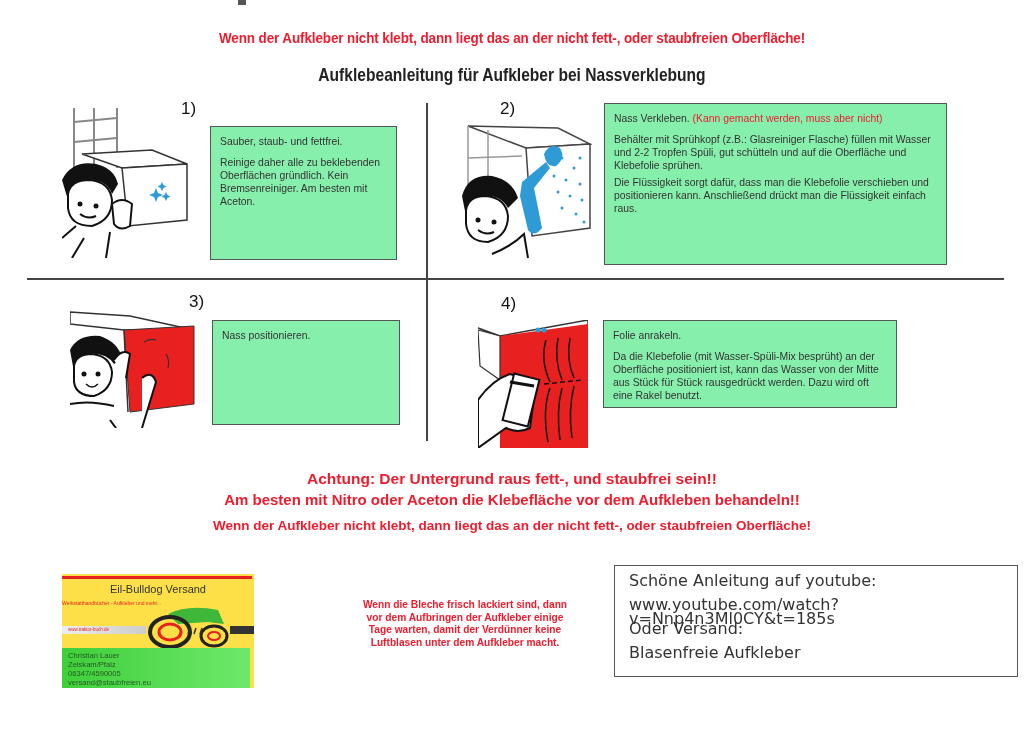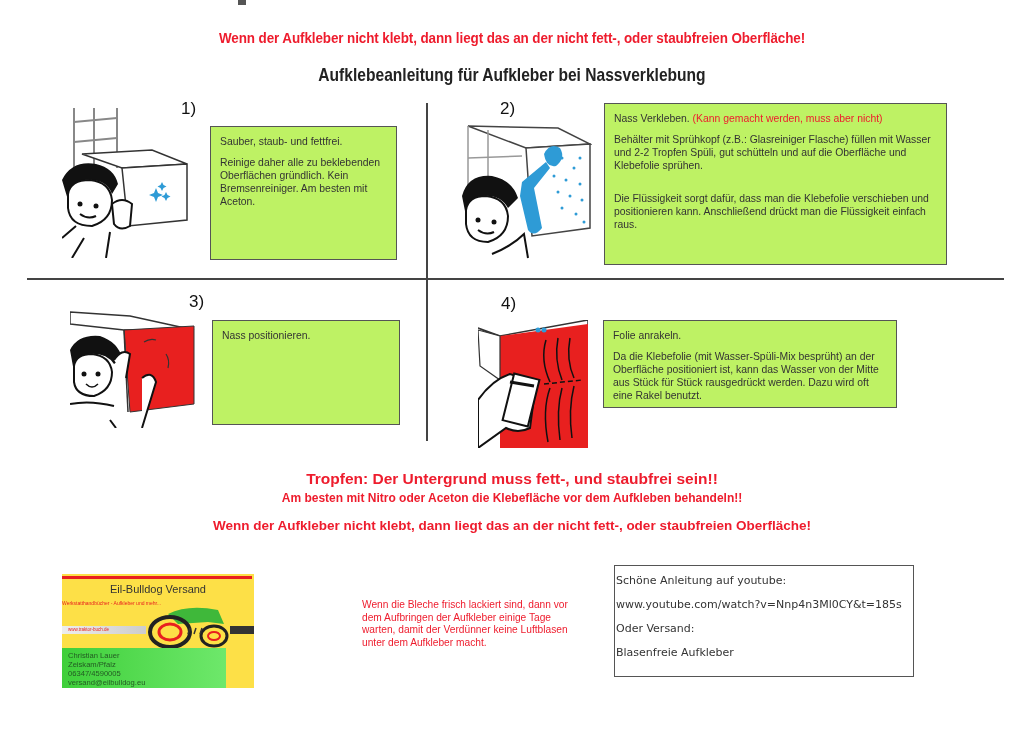--- a/index.html
+++ b/index.html
@@ -9,41 +9,41 @@
   .abs { position: absolute; }
 
   .red-bold { color: #ee1c2d; font-weight: bold; text-align: center; white-space: nowrap; }
   .top-warning { left: 0; width: 1024px; top: 30px; font-size: 14px; letter-spacing: -0.1px; font-family: "Liberation Sans", sans-serif; transform: scaleX(0.96); }
   .title { left: 0; width: 1024px; top: 64px; text-align: center; font-size: 19px; font-weight: bold; color: #222; transform: scaleX(0.82); white-space: nowrap; }
 
   .hline { left: 27px; width: 977px; top: 278px; height: 2px; background: #444; }
   .vline { left: 426px; top: 103px; width: 1.5px; height: 338px; background: #444; }
 
   .step-num { font-size: 17px; color: #111; }
-  .box { border: 1.5px solid #555; background: #bef264; padding: 8px 9px; font-size: 10.4px; line-height: 13px; color: #333; }
+  .box { border: 1.5px solid #555; background: #86efac; padding: 8px 9px; font-size: 10.4px; line-height: 13px; color: #333; }
   .box p + p { margin-top: 8px; }
   .box .red { color: #ee1c2d; }
 
   .ill { position: absolute; }
 
   .achtung1 { left: 0; width: 1024px; top: 470px; font-size: 15.5px; }
-  .achtung2 { left: 0; width: 1024px; top: 491px; font-size: 12px; }
+  .achtung2 { left: 0; width: 1024px; top: 491px; font-size: 15px; }
   .achtung3 { left: 0; width: 1024px; top: 518px; font-size: 13.5px; }
 
   .card { left: 62px; top: 574px; width: 192px; height: 114px; background: #fde047; overflow: hidden; }
   .card .redbar { position: absolute; left: 0; top: 2px; width: 190px; height: 3px; background: #e8201f; }
   .card .brand { position: absolute; left: 0; width: 192px; top: 9px; text-align: center; font-size: 11px; color: #333; }
   .card .tagline { position: absolute; left: 0; top: 26px; font-size: 5px; color: #e8201f; white-space: nowrap; }
   .card .webbar { position: absolute; left: 0; top: 52px; width: 84px; height: 8px; background: linear-gradient(90deg,#eee,#ccc); font-size: 4.5px; color: #e8201f; padding-left: 6px; line-height: 8px; }
   .card .darkbar { position: absolute; left: 168px; top: 52px; width: 24px; height: 8px; background: #333; }
-  .card .greenbox { position: absolute; left: 0; top: 74px; width: 164px; height: 40px; background: linear-gradient(90deg,#3fcf3a,#6ee86b); padding: 3px 6px; font-size: 7.6px; line-height: 9px; color: #235a23; }
-
-  .note { left: 362px; top: 599px; width: 206px; color: #ee1c2d; font-weight: normal; font-size: 10.2px; line-height: 12.6px; }
-
-  .yt { left: 614px; top: 565px; width: 300px; height: 112px; border: 1.5px solid #555; padding: 8px 1px; font-size: 11px; color: #333; font-family: "DejaVu Sans", sans-serif; }
+  .card .greenbox { position: absolute; left: 0; top: 74px; width: 188px; height: 40px; background: linear-gradient(90deg,#3fcf3a,#6ee86b); padding: 3px 6px; font-size: 7.6px; line-height: 9px; color: #235a23; }
+
+  .note { left: 362px; top: 599px; width: 206px; text-align: center; color: #ee1c2d; font-weight: bold; font-size: 10.2px; line-height: 12.6px; }
+
+  .yt { left: 614px; top: 565px; width: 404px; height: 112px; border: 1.5px solid #555; padding: 8px 14px; font-size: 16px; color: #333; font-family: "DejaVu Sans", sans-serif; }
   .yt div { height: 24px; line-height: 14px; }
 
   .topmark { left: 238px; top: 0; width: 8px; height: 5px; background: #555; }
 </style>
 </head>
 <body>
 
 <div class="abs topmark"></div>
 
 <div class="abs red-bold top-warning">Wenn der Aufkleber nicht klebt, dann liegt das an der nicht fett-, oder staubfreien Oberfläche!</div>
@@ -109,21 +109,21 @@
   <path d="M0 78 Q6 56 30 58 Q50 62 56 80 L46 90 Q38 76 20 78 Q6 82 4 98Z" fill="#111"></path>
   <path d="M4 92 Q6 78 24 78 Q44 80 46 98 Q46 118 26 124 Q6 124 4 106Z" fill="#fff" stroke="#111" stroke-width="2"></path>
   <circle cx="16" cy="102" r="2.5" fill="#111"></circle>
     <circle cx="32" cy="104" r="2.5" fill="#111"></circle>
   <path d="M16 112 Q24 118 32 114" fill="none" stroke="#111" stroke-width="2"></path>
   <path d="M30 136 Q50 128 62 116 L66 140" fill="none" stroke="#111" stroke-width="2"></path>
 </svg>
 <div class="abs box" style="left:604px; top:103px; width:343px; height:162px;">
   <p><span>Nass Verkleben.</span> <span class="red">(Kann gemacht werden, muss aber nicht)</span></p>
   <p>Behälter mit Sprühkopf (z.B.: Glasreiniger Flasche) füllen mit Wasser und 2-2 Tropfen Spüli, gut schütteln und auf die Oberfläche und Klebefolie sprühen.</p>
-  <p style="margin-top:20px;">Die Flüssigkeit sorgt dafür, dass man die Klebefolie verschieben und positionieren kann. Anschließend drückt man die Flüssigkeit einfach raus.</p>
+  <p style="margin-top:4px;">Die Flüssigkeit sorgt dafür, dass man die Klebefolie verschieben und positionieren kann. Anschließend drückt man die Flüssigkeit einfach raus.</p>
 </div>
 
 <div class="abs step-num" style="left:189px; top:292px;">3)</div>
 <svg class="ill" style="left:70px; top:308px;" width="130" height="120" viewBox="0 0 130 120">
   <polygon points="0,4 60,8 124,22 54,22 0,16" fill="#fff" stroke="#333" stroke-width="1.5"></polygon>
   <polygon points="54,22 124,18 124,96 60,104" fill="#e8201f" stroke="#333" stroke-width="1"></polygon>
   <line x1="54" y1="22" x2="58" y2="104" stroke="#333" stroke-width="1.5"></line>
   <path d="M74 34 Q80 30 86 32 M96 46 Q100 52 98 60" stroke="#333" stroke-width="1.2" fill="none"></path>
   <path d="M0 42 Q8 26 30 28 Q48 34 52 50 L44 56 Q36 44 18 46 Q6 50 4 64Z" fill="#111"></path>
   <path d="M4 58 Q6 46 22 46 Q40 48 42 64 Q42 82 24 88 Q6 88 4 74Z" fill="#fff" stroke="#111" stroke-width="2"></path>
@@ -156,21 +156,21 @@
   </g>
   <path d="M0 80 Q14 60 32 54 L58 62 L52 108 Q40 114 28 108 L0 128Z" fill="#fff" stroke="#111" stroke-width="2"></path>
   <rect x="30" y="56" width="26" height="48" fill="#fff" stroke="#111" stroke-width="2" transform="rotate(14 43 80)"></rect>
   <line x1="32" y1="62" x2="56" y2="66" stroke="#111" stroke-width="3"></line>
 </svg>
 <div class="abs box" style="left:603px; top:320px; width:294px; height:88px;">
   <p>Folie anrakeln.</p>
   <p>Da die Klebefolie (mit Wasser-Spüli-Mix besprüht) an der Oberfläche positioniert ist, kann das Wasser von der Mitte aus Stück für Stück rausgedrückt werden. Dazu wird oft eine Rakel benutzt.</p>
 </div>
 
-<div class="abs red-bold achtung1">Tropfen: Der Untergrund muss fett-, und staubfrei sein!!</div>
+<div class="abs red-bold achtung1">Achtung: Der Untergrund raus fett-, und staubfrei sein!!</div>
 <div class="abs red-bold achtung2">Am besten mit Nitro oder Aceton die Klebefläche vor dem Aufkleben behandeln!!</div>
 <div class="abs red-bold achtung3">Wenn der Aufkleber nicht klebt, dann liegt das an der nicht fett-, oder staubfreien Oberfläche!</div>
 
 <div class="abs card">
   <div class="redbar"></div>
   <div class="brand">Eil-Bulldog Versand</div>
   <div class="tagline">Werkstatthandbücher - Aufkleber und mehr...</div>
   <div class="webbar">www.traktor-buch.de</div>
   <div class="darkbar"></div>
   <svg style="position:absolute; left:86px; top:30px;" width="84" height="44" viewBox="0 0 84 44">
@@ -178,21 +178,21 @@
     <ellipse cx="22" cy="28" rx="20" ry="15" fill="none" stroke="#222" stroke-width="4"></ellipse>
     <ellipse cx="22" cy="28" rx="11" ry="8" fill="none" stroke="#e8201f" stroke-width="3"></ellipse>
     <ellipse cx="66" cy="32" rx="13" ry="10" fill="none" stroke="#222" stroke-width="3"></ellipse>
     <ellipse cx="66" cy="32" rx="6" ry="4" fill="none" stroke="#e8201f" stroke-width="2"></ellipse>
     <path d="M40 30 L42 24 M46 30 L48 24 M52 30 L54 24" stroke="#333" stroke-width="1.5"></path>
   </svg>
   <div class="greenbox">
     <div>Christian Lauer</div>
     <div>Zeiskam/Pfalz</div>
     <div>06347/4590005</div>
-    <div>versand@eilbulldog.eu</div>
+    <div>versand@staubfreien.eu</div>
   </div>
 </div>
 
 <div class="abs note">Wenn die Bleche frisch lackiert sind, dann vor dem Aufbringen der Aufkleber einige Tage warten, damit der Verdünner keine Luftblasen unter dem Aufkleber macht.</div>
 
 <div class="abs yt">
   <div>Schöne Anleitung auf youtube:</div>
   <div>www.youtube.com/watch?v=Nnp4n3Ml0CY&amp;t=185s</div>
   <div>Oder Versand:</div>
   <div>Blasenfreie Aufkleber</div>

